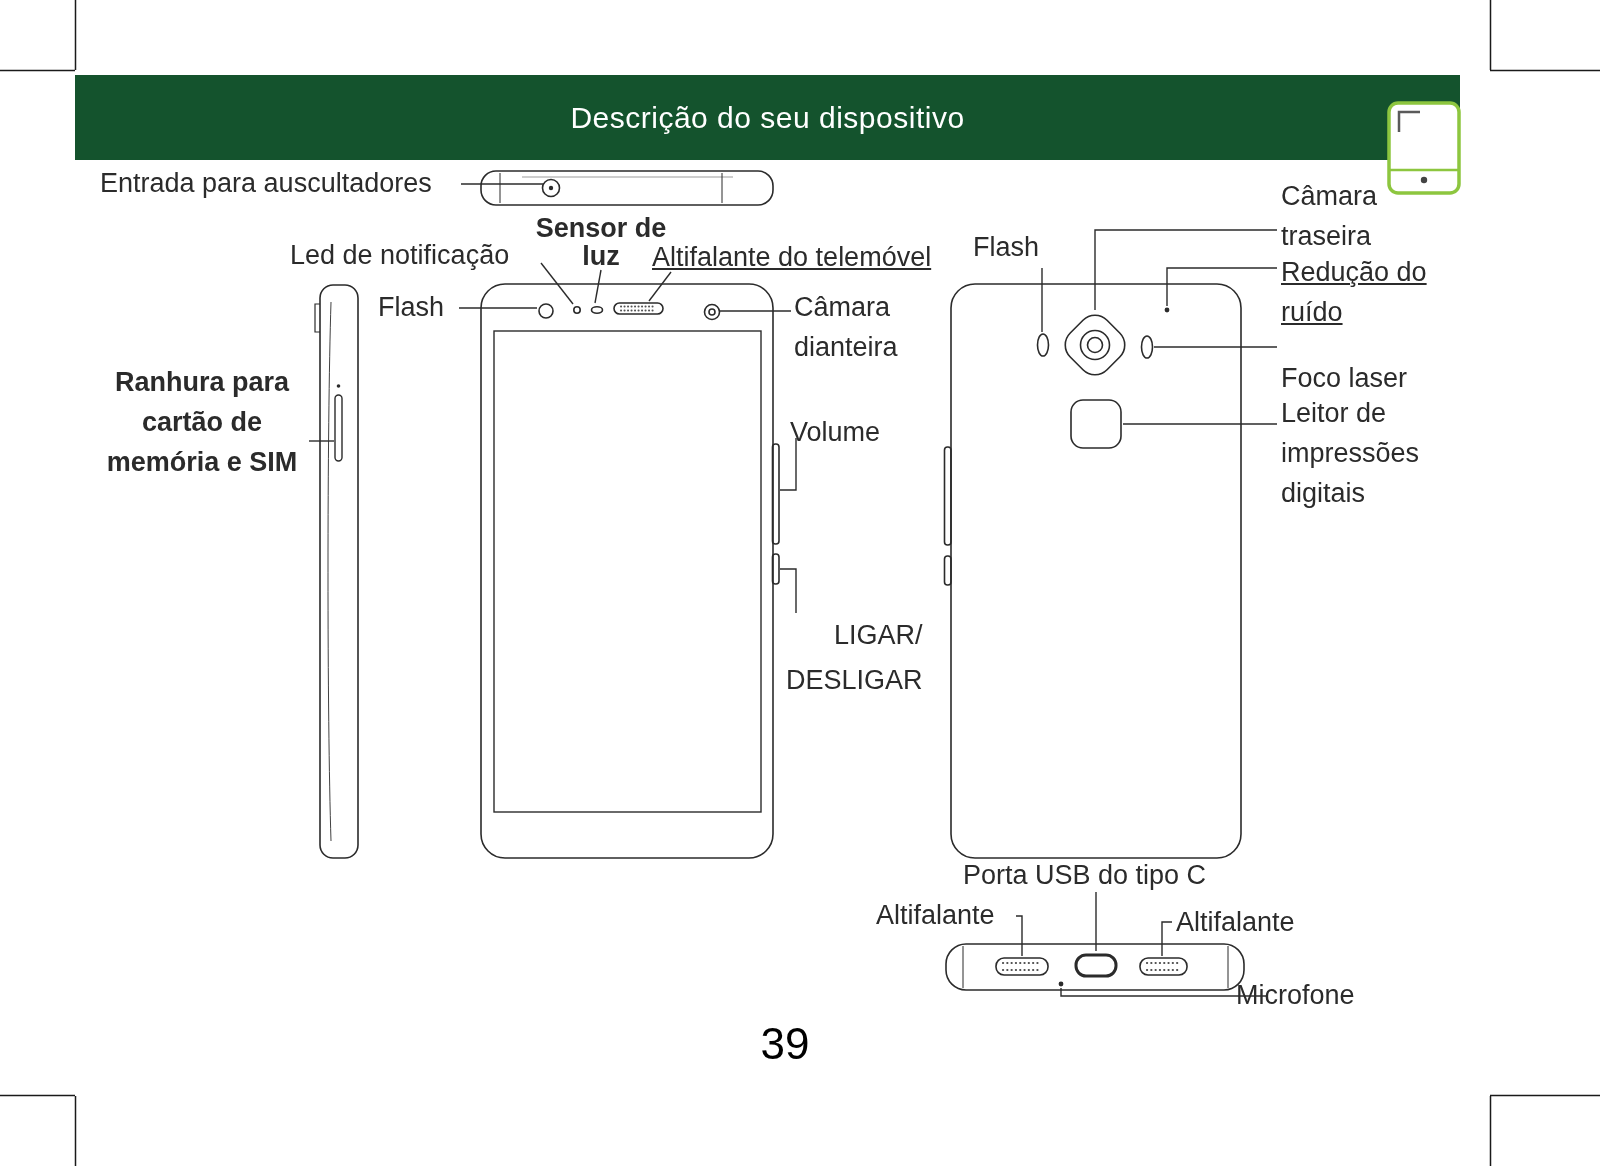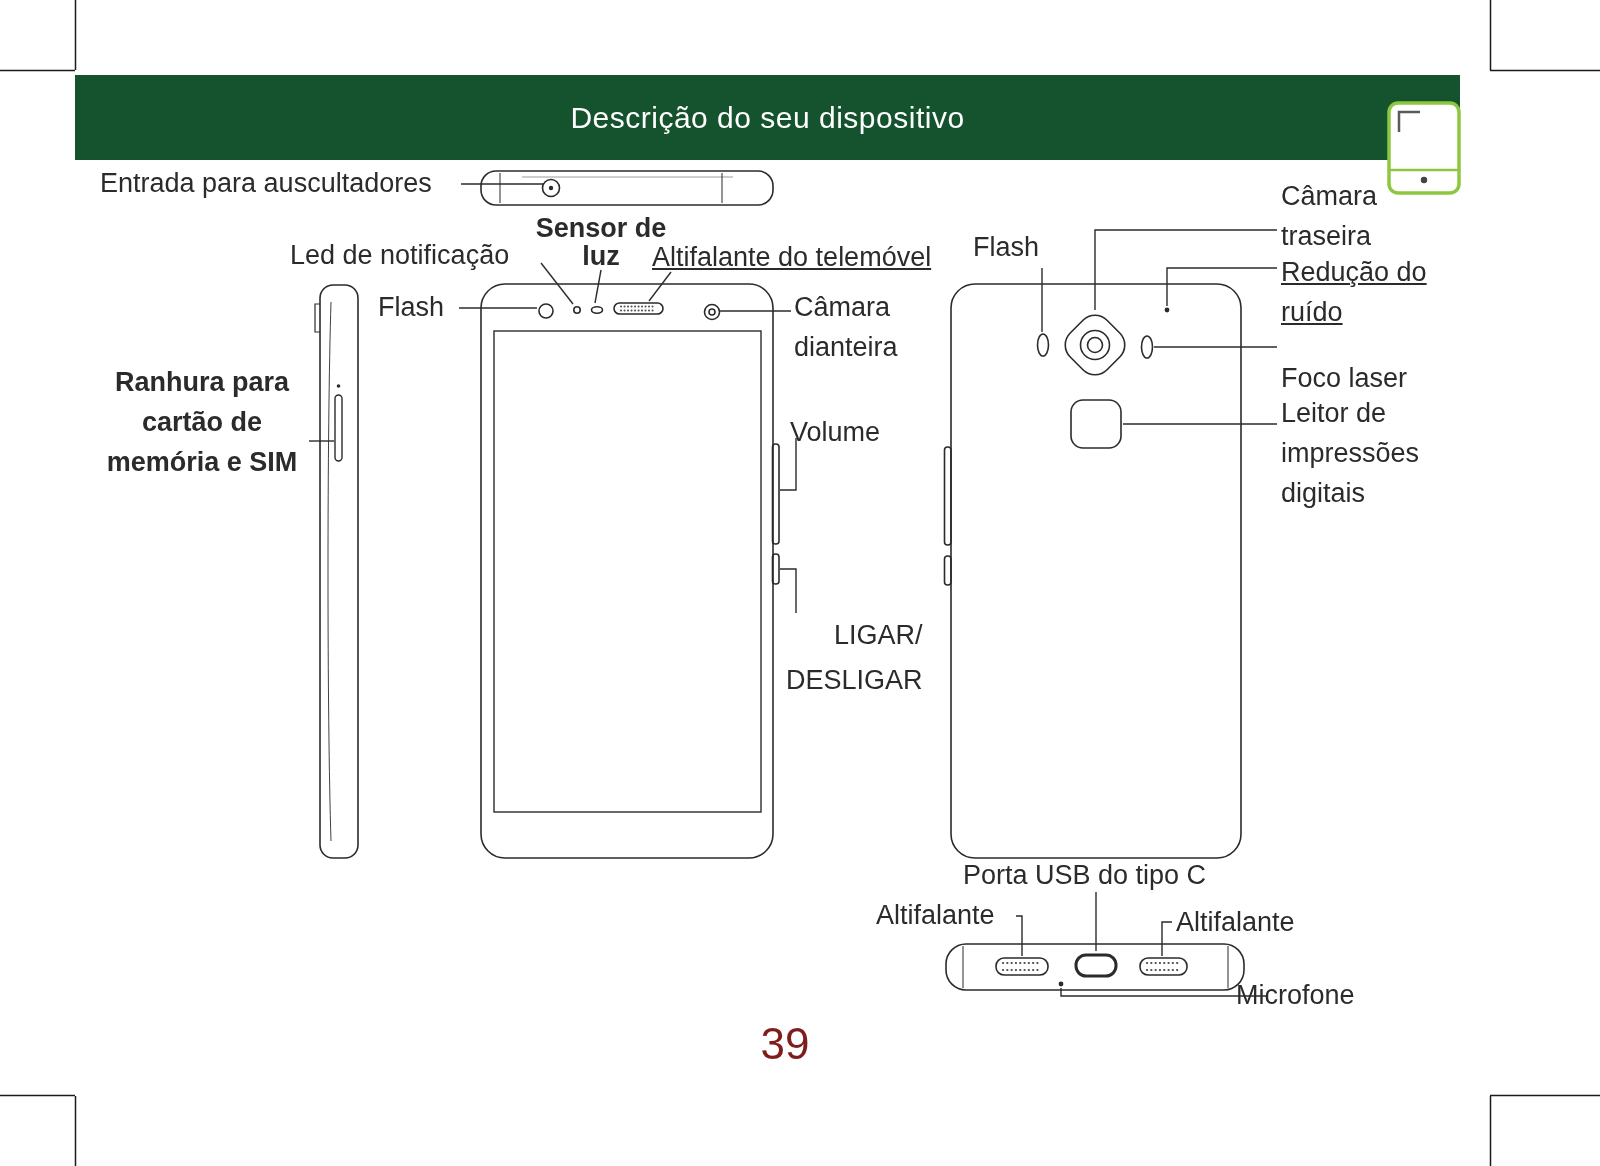--- a/index.html
+++ b/index.html
@@ -28,21 +28,21 @@
     font-size:27px;line-height:40px;
     color:#2b2b2b;
     white-space:pre-line;
   }
   .align-right{}
   .align-center{text-align:center;font-weight:bold;}
   .lh-tight{line-height:28px;}
   .lh-45{line-height:45px;text-align:right;}
   .page-number{
     position:absolute;left:735px;top:1018px;width:100px;
-    text-align:center;font-size:44px;line-height:52px;color:#7f1d1d;
+    text-align:center;font-size:44px;line-height:52px;color:#000000;
   }
 </style>
 </head>
 <body>
 
 <header class="titlebar">
   <h1>Descrição do seu dispositivo</h1>
 </header>
 
 <svg class="diagram-svg" viewBox="0 0 1600 1166">

